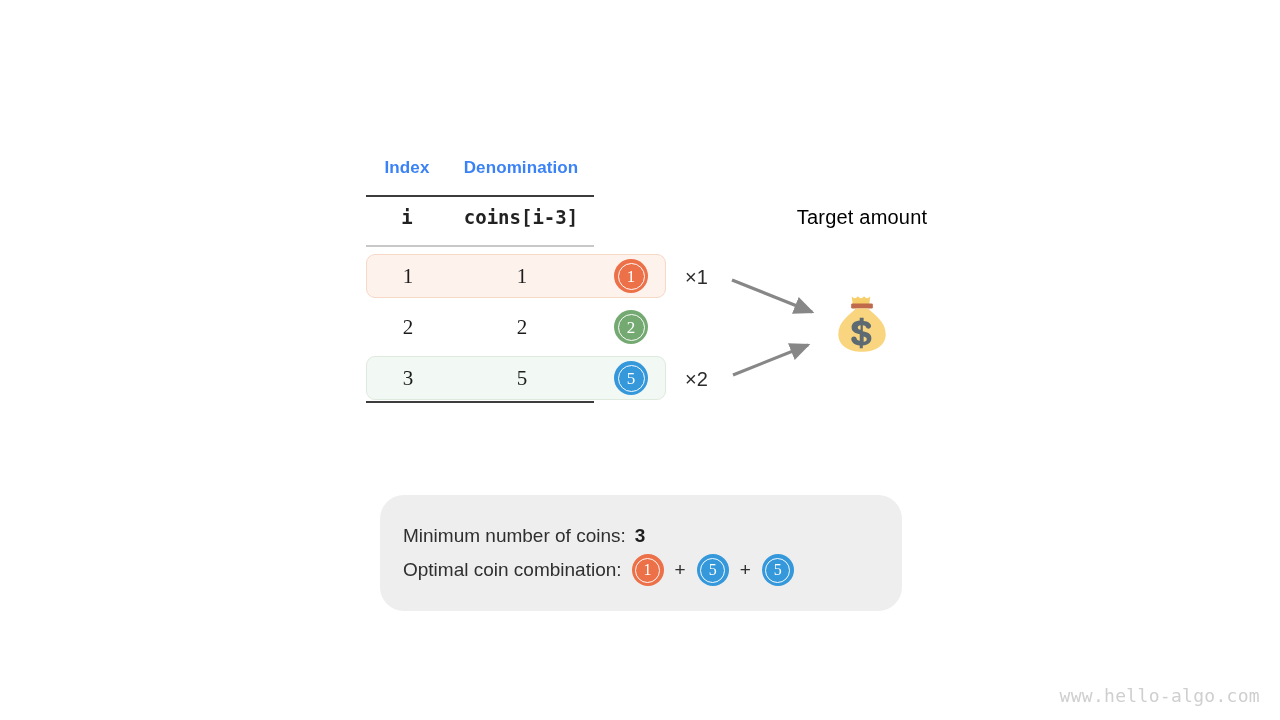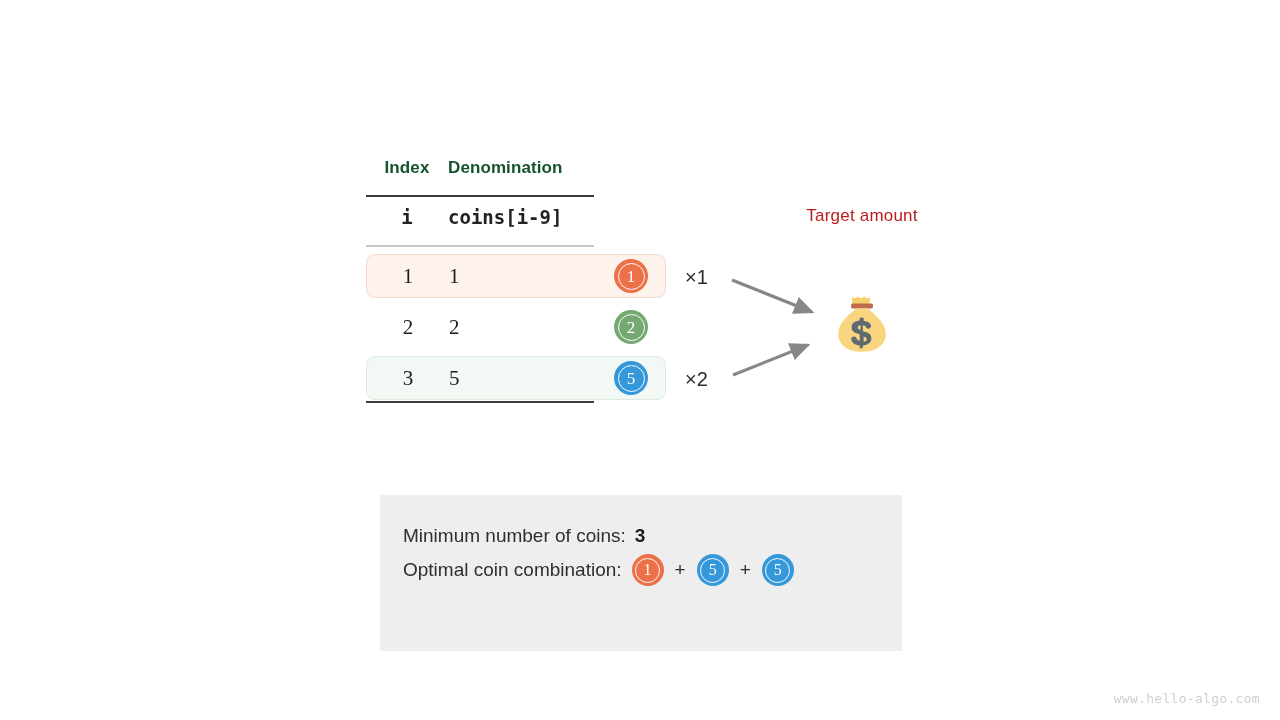--- a/index.html
+++ b/index.html
@@ -32,31 +32,32 @@
     align-items: baseline;
     height: 32px;
   }
   .col-index {
     width: 82px;
     text-align: center;
     flex: none;
   }
   .col-denom {
     width: 146px;
+    text-align: center;
     flex: none;
   }
   .col-coin {
     width: 72px;
     flex: none;
     display: flex;
     align-items: center;
     justify-content: center;
   }
   .head-label {
-    color: #14532d;
+    color: #3b82f6;
     font-size: 17px;
     font-weight: 600;
     letter-spacing: 0.1px;
   }
   .rule-strong {
     width: 228px;
     height: 2px;
     background: #3c3c3c;
     margin-top: 5px;
   }
@@ -167,22 +168,22 @@
 
   
   .target-block {
     position: absolute;
     left: 762px;
     top: 206px;
     width: 200px;
     text-align: center;
   }
   .target-title {
-    font-size: 17px;
-    color: #b91c1c;
+    font-size: 20px;
+    color: #000000;
     letter-spacing: 0.2px;
   }
   .target-expr {
     margin-top: 6px;
     font-size: 19px;
     color: #1c1c1c;
     white-space: pre;
   }
   .mono-bold {
     font-family: "DejaVu Sans Mono", monospace;
@@ -200,23 +201,23 @@
     width: 66px;
     height: 66px;
   }
 
   
   .summary {
     position: absolute;
     left: 380px;
     top: 495px;
     width: 522px;
-    height: 156px;
+    height: 116px;
     background: #eeeeee;
-    border-radius: 0;
+    border-radius: 24px;
     box-sizing: border-box;
     padding: 24px 0 0 23px;
   }
   .sum-line {
     display: flex;
     align-items: center;
     height: 34px;
   }
   .sum-line + .sum-line {
     margin-top: 0;
@@ -241,21 +242,21 @@
     align-items: center;
     margin-left: 10px;
   }
 
   
   .watermark {
     position: absolute;
     right: 20px;
     bottom: 14px;
     font-family: "DejaVu Sans Mono", monospace;
-    font-size: 13px;
+    font-size: 18px;
     color: #cfcfcf;
     letter-spacing: 0.3px;
   }
 </style>
 </head>
 <body>
 
 <div class="stage">
 
   <div class="coin-table">
@@ -269,21 +270,21 @@
       </div>
     </div>
 
     <div class="rule-strong"></div>
 
     <div class="thead-code">
       <div class="col-index">
         <span class="code-label">i</span>
       </div>
       <div class="col-denom">
-        <span class="code-label">coins[i-9]</span>
+        <span class="code-label">coins[i-3]</span>
       </div>
     </div>
 
     <div class="rule-light"></div>
 
     <div class="trow highlight-orange">
       <div class="col-index">
         <span class="cell-num">1</span>
       </div>
       <div class="col-denom">

